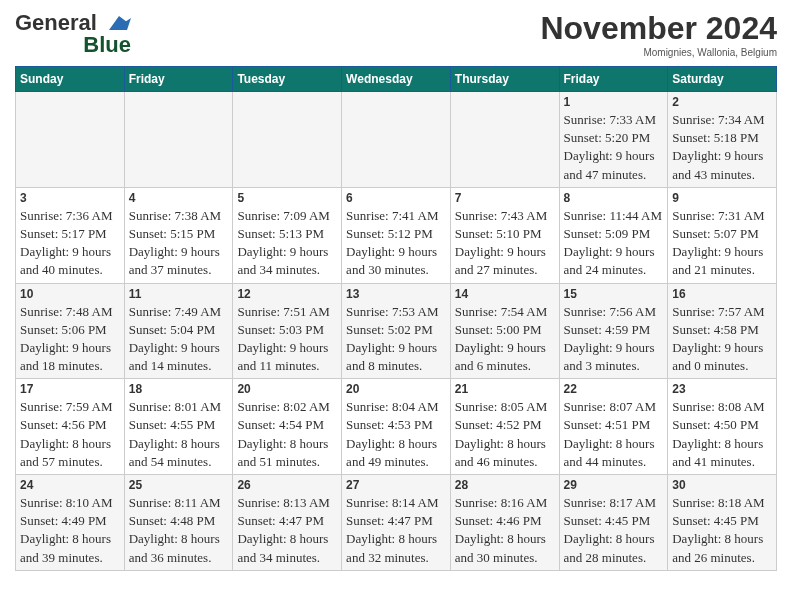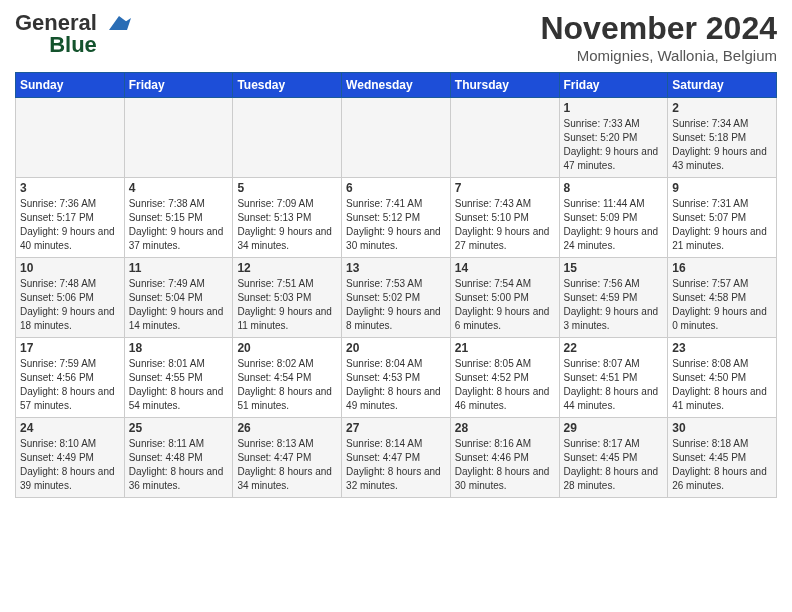--- a/index.html
+++ b/index.html
@@ -15,45 +15,45 @@
     }
     .header {
       display: flex;
       justify-content: space-between;
       align-items: flex-start;
       margin-bottom: 8px;
     }
     .logo {
       display: flex;
       flex-direction: column;
-      align-items: center;
+      align-items: flex-end;
     }
     .logo-row {
       display: flex;
       align-items: center;
     }
     .title-area {
       text-align: right;
     }
     .month-title {
       font-size: 32px;
       font-weight: bold;
       color: #333;
     }
     .location {
-      font-size: 15px;
+      font-size: 10px;
       color: #555;
     }
     table {
       width: 100%;
       border-collapse: collapse;
       table-layout: fixed;
     }
     thead tr th {
-      background-color: #1d4ed8;
+      background-color: #0f766e;
       color: #fff;
       font-size: 12px;
       font-weight: bold;
       padding: 5px 4px;
       text-align: left;
       border: 1px solid #1a5a9a;
     }
     tbody tr td {
       border: 1px solid #ccc;
       vertical-align: top;
@@ -68,23 +68,24 @@
     tbody tr:nth-child(even) td {
       background-color: #ffffff;
     }
     .day-number {
       font-size: 12px;
       font-weight: bold;
       display: block;
       margin-bottom: 2px;
     }
     .day-info {
-      font-size: 10px;
+      font-size: 13px;
       line-height: 1.4;
       color: #333;
+      font-family: Liberation Serif, serif;
     }
     .empty-cell {
       background-color: #f5f5f5;
     }
   </style>
 </head>
 <body>
 
 <div class="page">
   <div class="header">

